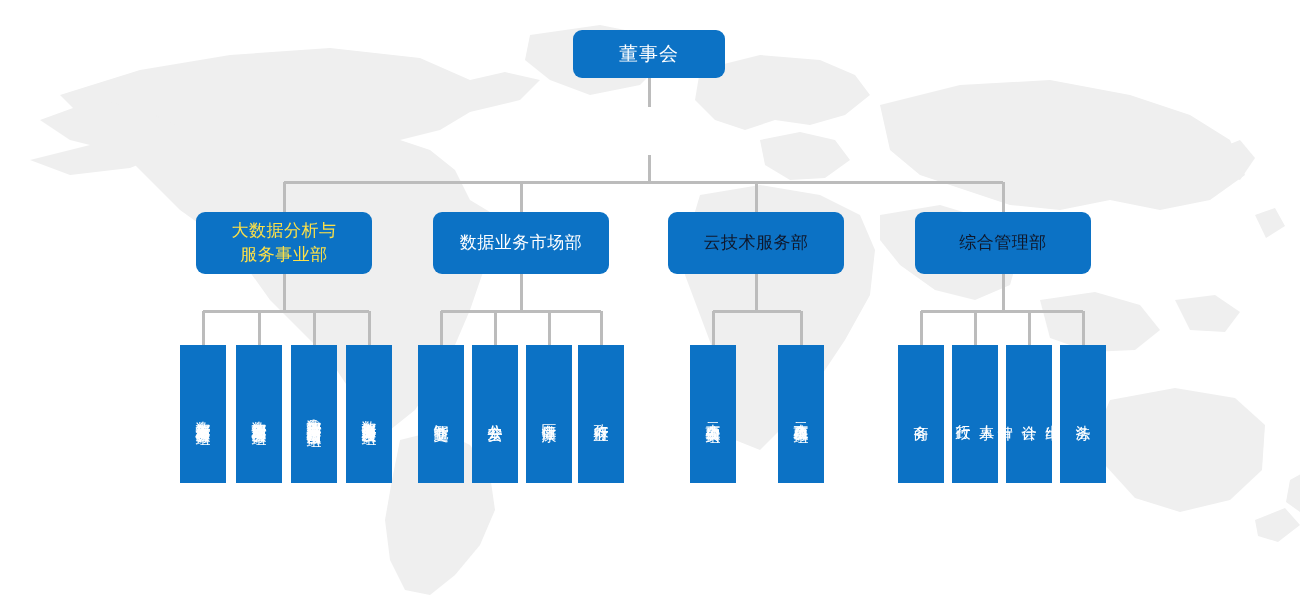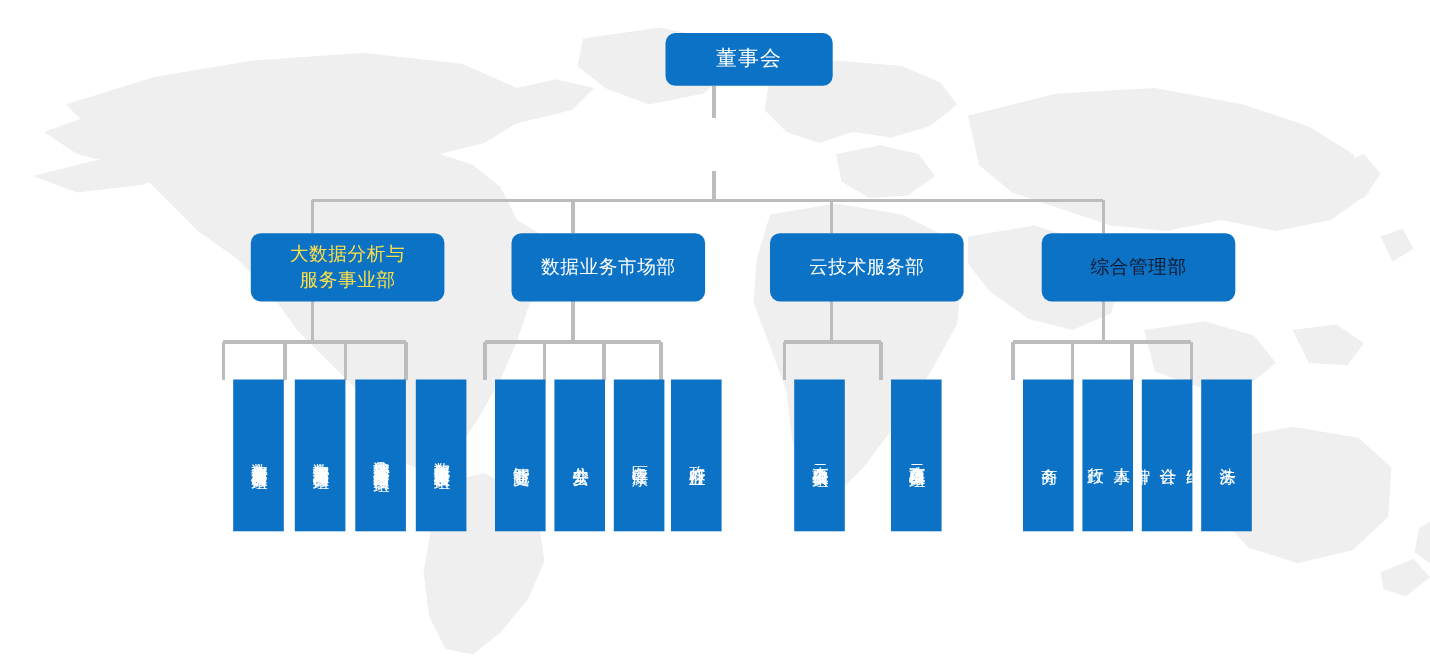--- a/index.html
+++ b/index.html
@@ -40,21 +40,20 @@
   }
   .node {
     position: absolute;
     background: #0c72c5;
     color: #ffffff;
     display: flex;
     align-items: center;
     justify-content: center;
     box-sizing: border-box;
     text-align: center;
-    margin-left: 32px;
   }
   .node.rounded {
     border-radius: 9px;
   }
   .node.top-node {
     font-size: 19px;
     letter-spacing: 1px;
     line-height: 1.35;
   }
   .node.dept-node {
@@ -165,21 +164,21 @@
       <span>董事会</span>
     </div>
     <div id="dept-container">
         <div class="node rounded dept-node" style="left: 196px; top: 212px; width: 176px; height: 62px; background: rgb(12, 114, 197); color: #fde047;">
           <span style="white-space: pre-line;">大数据分析与
 服务事业部</span>
         </div>
         <div class="node rounded dept-node" style="left: 433px; top: 212px; width: 176px; height: 62px; background: rgb(12, 114, 197); color: rgb(255, 255, 255);">
           <span style="white-space: pre-line;">数据业务市场部</span>
         </div>
-        <div class="node rounded dept-node" style="left: 668px; top: 212px; width: 176px; height: 62px; background: rgb(12, 114, 197); color: #ffffff;">
+        <div class="node rounded dept-node" style="left: 668px; top: 212px; width: 176px; height: 62px; background: rgb(12, 114, 197); color: #0f172a;">
           <span style="white-space: pre-line;">云技术服务部</span>
         </div>
         <div class="node rounded dept-node" style="left: 915px; top: 212px; width: 176px; height: 62px; background: rgb(12, 114, 197); color: #0f172a;">
           <span style="white-space: pre-line;">综合管理部</span>
         </div>
       </div>
     <div id="leaf-container">
         <div class="node leaf-node" style="left: 180px; top: 345px; width: 46px; height: 138px; background: rgb(12, 114, 197); color: rgb(255, 255, 255);"><span>大数据分析与服务项目组</span></div>
         <div class="node leaf-node" style="left: 236px; top: 345px; width: 46px; height: 138px; background: rgb(12, 114, 197); color: rgb(255, 255, 255);"><span>大数据治理与服务项目组</span></div>
         <div class="node leaf-node" style="left: 291px; top: 345px; width: 46px; height: 138px; background: rgb(12, 114, 197); color: rgb(255, 255, 255);"><span>大数据治理与分析（图像）项目组</span></div>

